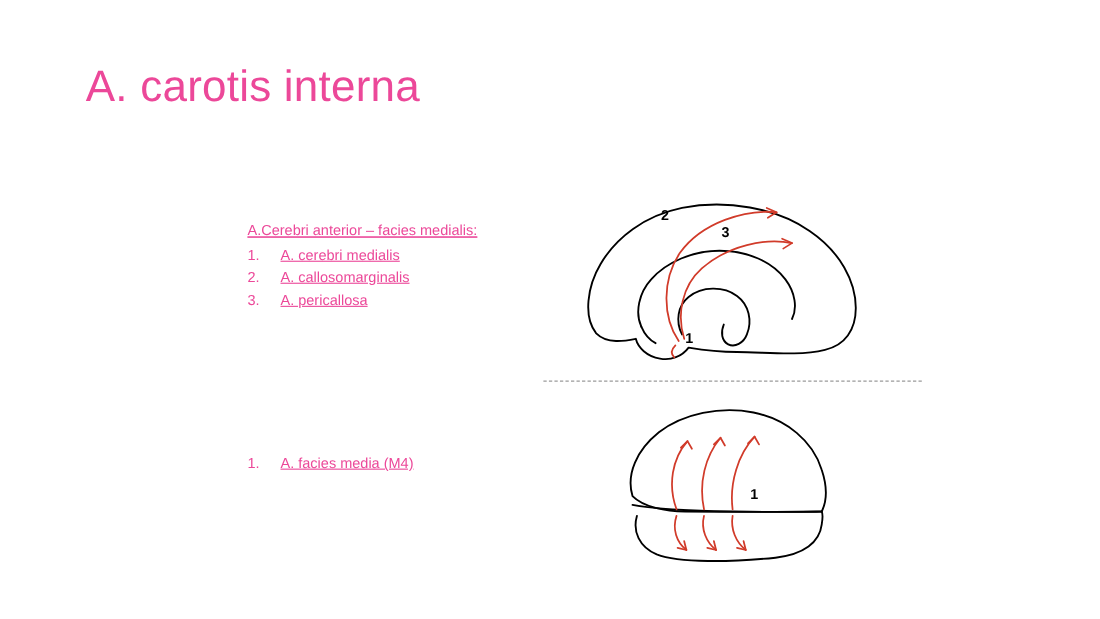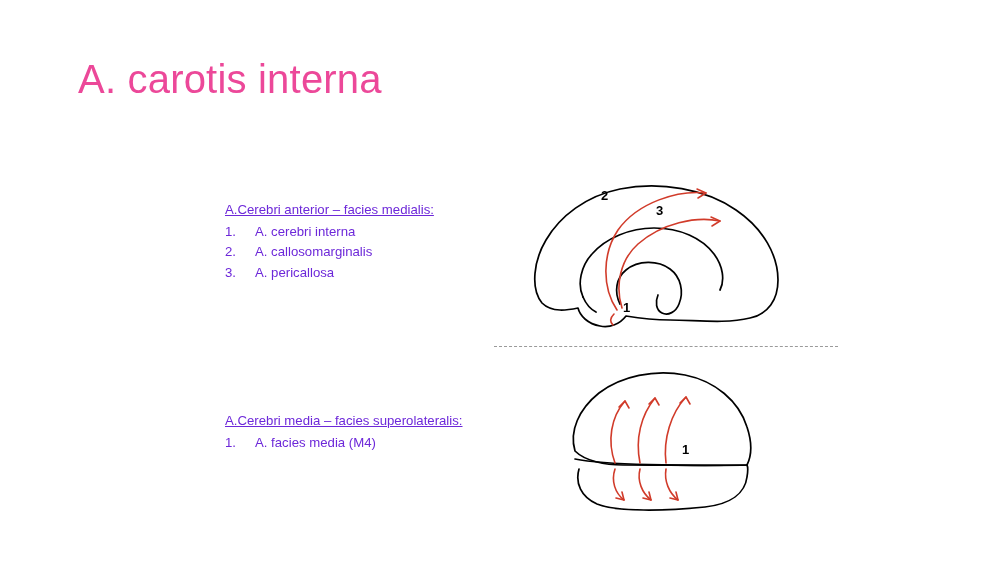--- a/index.html
+++ b/index.html
@@ -32,21 +32,22 @@
     color: #ec4899;
     white-space: nowrap;
     margin-left: 20px;
   }
 
   
   .text-block {
     position: absolute;
     font-size: 13.2px;
     line-height: 20.5px;
-    color: #6d28d9;
+    color: #ec4899;
+    text-decoration: underline;
   }
   .block-heading {
     text-decoration: underline;
     white-space: nowrap;
     margin-bottom: 1px;
   }
   .num-list {
     list-style: none;
     margin: 0;
     padding: 0;
@@ -97,35 +98,34 @@
 
 <div id="slide">
 
   <div id="slide-title">A. carotis interna</div>
 
   <div class="text-block" id="block-aca">
     <div class="block-heading">A.Cerebri anterior – facies medialis:</div>
     <ul class="num-list">
       <li>
         <span class="num">1.</span>
-        <span>A. cerebri interna</span>
+        <span>A. cerebri medialis</span>
       </li>
       <li>
         <span class="num">2.</span>
         <span>A. callosomarginalis</span>
       </li>
       <li>
         <span class="num">3.</span>
         <span>A. pericallosa</span>
       </li>
     </ul>
   </div>
 
   <div class="text-block" id="block-mca">
-    <div class="block-heading">A.Cerebri media – facies superolateralis:</div>
     <ul class="num-list">
       <li>
         <span class="num">1.</span>
         <span>A. facies media (M4)</span>
       </li>
     </ul>
   </div>
 
   <div id="divider"></div>
 

